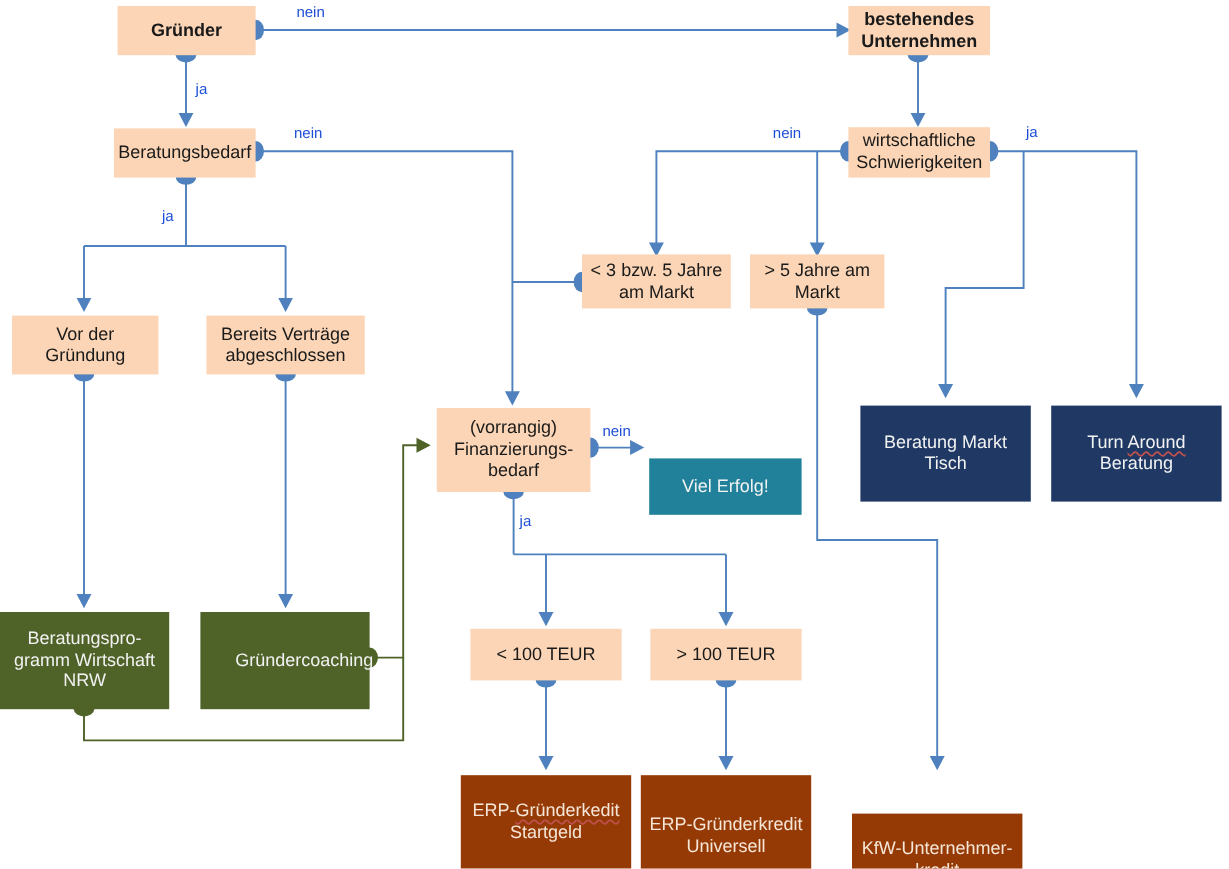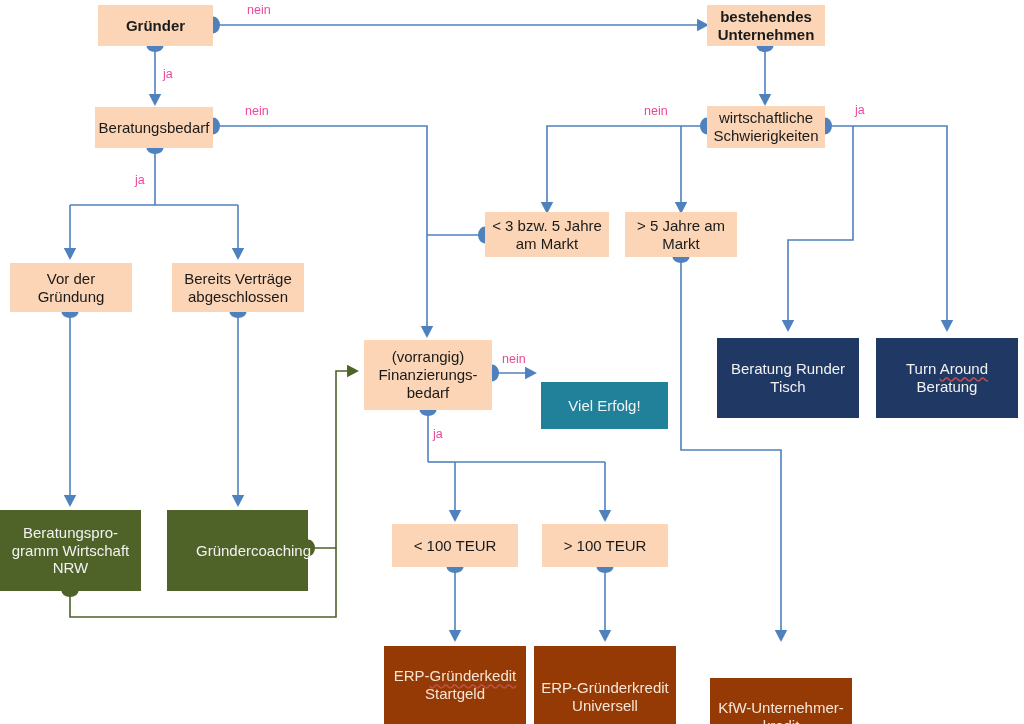--- a/index.html
+++ b/index.html
@@ -38,21 +38,21 @@
   }
   .n-peach { background: #FBD5B5; color: #1a1a1a; font-size: 15px; }
   .n-peach.bold { font-weight: bold; }
   .n-green { background: #4F6228; color: #F2F2F2; font-size: 15px; }
   .n-navy  { background: #1F3864; color: #F2F2F2; font-size: 15px; }
   .n-teal  { background: #21819B; color: #F2F2F2; font-size: 15px; }
   .n-brown { background: #953A05; color: #F6E6D8; font-size: 15px; }
   .edge-label {
     position: absolute;
     font-size: 12.5px;
-    color: #ec4899;
+    color: #1d4ed8;
     white-space: nowrap;
   }
   .spell {
     text-decoration: underline;
     text-decoration-style: wavy;
     text-decoration-color: #C0504D;
     text-underline-offset: 2px;
   }
 </style>
 </head>
@@ -186,21 +186,21 @@
     <span>(vorrangig)</span>
     <span style="font-weight:normal;">Finanzierungs-
 bedarf</span>
   </div>
 
   <div class="node n-teal" style="left:541px; top:350px; width:127px; height:47px;margin-top:32px;">
     <span>Viel Erfolg!</span>
   </div>
 
   <div class="node n-navy" style="left:717px; top:338px; width:142px; height:80px;">
-    <span>Beratung Runder
+    <span>Beratung Markt
 Tisch</span>
   </div>
 
   <div class="node n-navy" style="left:876px; top:338px; width:142px; height:80px;">
     <span><span>Turn </span><span class="spell">Around</span><span>
 Beratung</span></span>
   </div>
 
   <div class="node n-green" style="left:0px; top:510px; width:141px; height:81px;">
     <span>Beratungspro-

